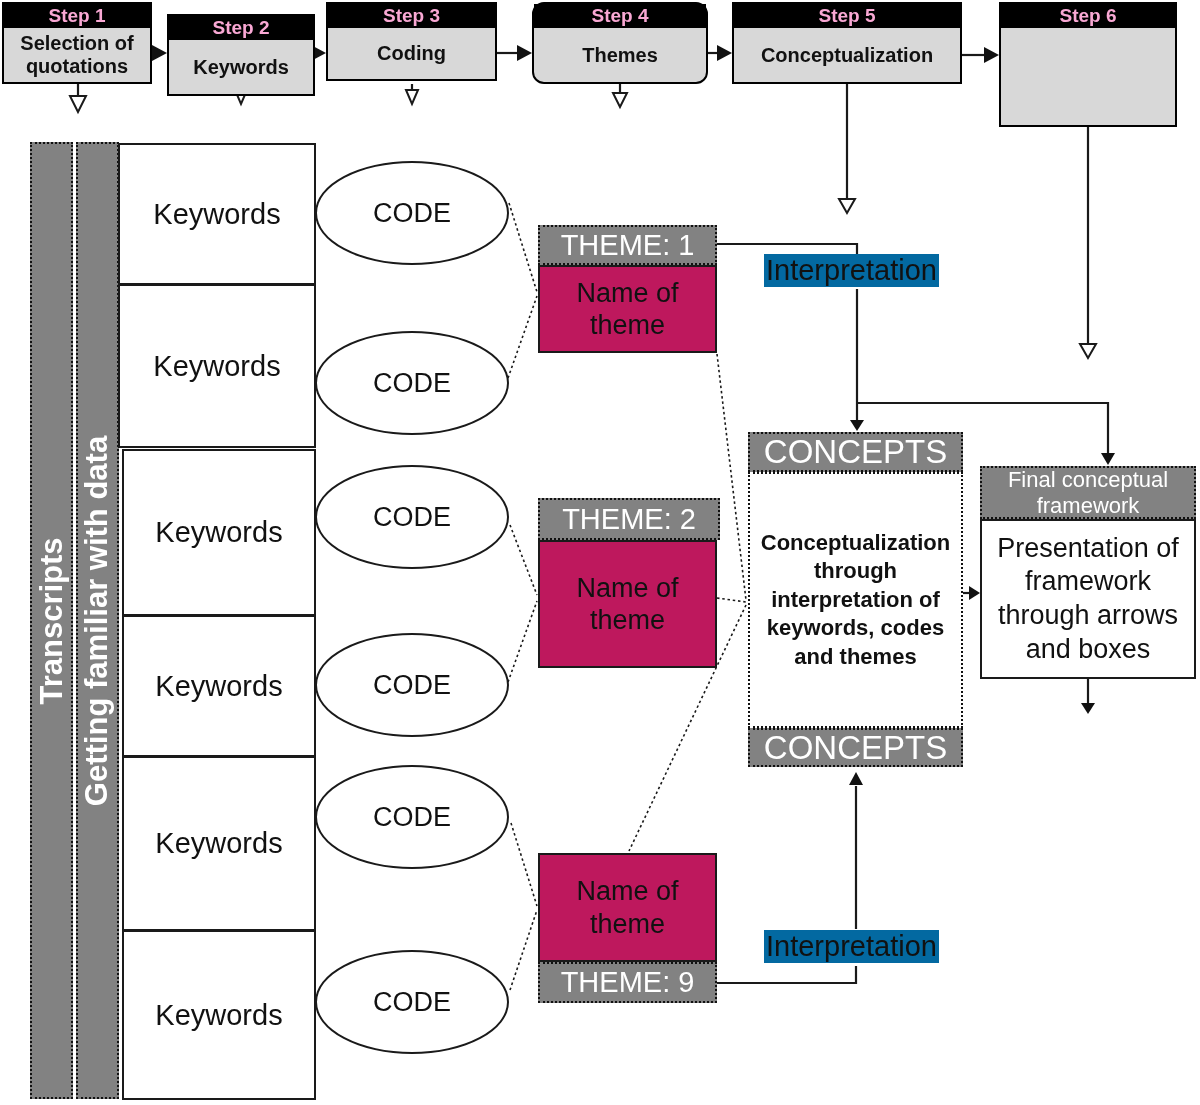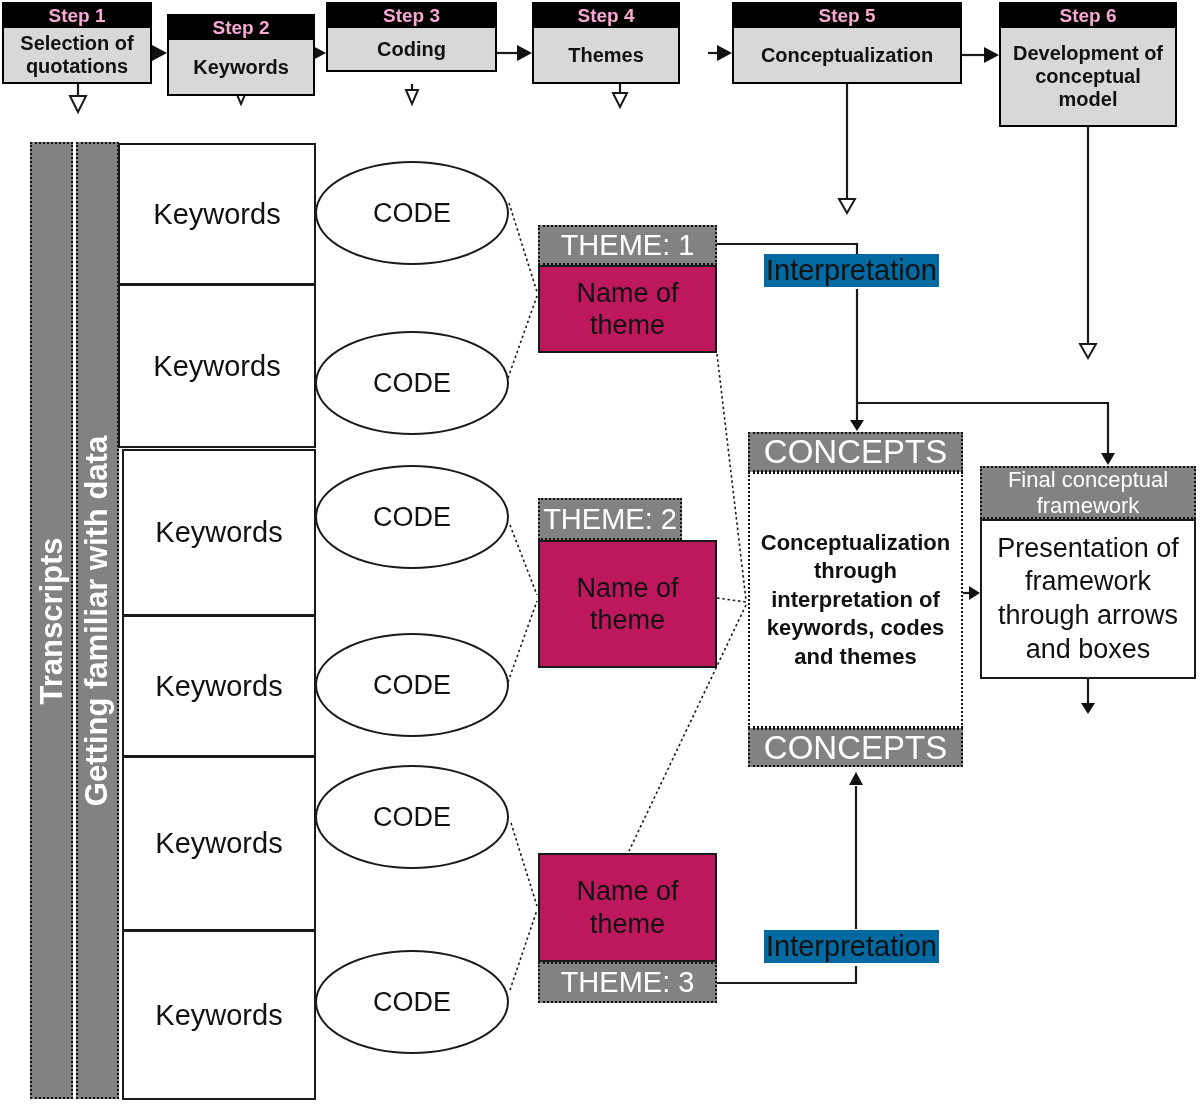--- a/index.html
+++ b/index.html
@@ -113,35 +113,34 @@
   </svg>
 
   <div class="abs step" style="left:2px;top:2px;width:150px;height:82px;">
     <div class="step-header">Step 1</div>
     <div class="step-body">Selection of quotations</div>
   </div>
   <div class="abs step" style="left:167px;top:14px;width:148px;height:82px;">
     <div class="step-header">Step 2</div>
     <div class="step-body">Keywords</div>
   </div>
-  <div class="abs step" style="left:326px;top:2px;width:171px;height:70px;">
+  <div class="abs step" style="left:326px;top:2px;width:171px;height:79px;">
     <div class="step-header">Step 3</div>
     <div class="step-body">Coding</div>
   </div>
-  <div class="abs step" style="left:532px;top:2px;width:148px;height:82px;">
+  <div class="abs step" style="left:532px;top:2px;width:176px;height:82px;border-radius:12px;">
     <div class="step-header">Step 4</div>
     <div class="step-body">Themes</div>
   </div>
   <div class="abs step" style="left:732px;top:2px;width:230px;height:82px;">
     <div class="step-header">Step 5</div>
     <div class="step-body">Conceptualization</div>
   </div>
   <div class="abs step" style="left:999px;top:2px;width:178px;height:125px;">
     <div class="step-header">Step 6</div>
-    <div class="step-body">Development of conceptual model</div>
   </div>
 
   <div class="abs vbar" style="left:30px;top:142px;width:43px;height:957px;">
     <div class="vtext">Transcripts</div>
   </div>
   <div class="abs vbar" style="left:76px;top:142px;width:43px;height:957px;">
     <div class="vtext">Getting familiar with data</div>
   </div>
 
   <div class="abs wbox cbox kw" style="left:118px;top:143px;width:198px;height:142px;">Keywords</div>
@@ -154,25 +153,25 @@
   <div class="abs ellipse cbox" style="left:315px;top:161px;width:194px;height:104px;">CODE</div>
   <div class="abs ellipse cbox" style="left:315px;top:331px;width:194px;height:104px;">CODE</div>
   <div class="abs ellipse cbox" style="left:315px;top:465px;width:194px;height:104px;">CODE</div>
   <div class="abs ellipse cbox" style="left:315px;top:633px;width:194px;height:104px;">CODE</div>
   <div class="abs ellipse cbox" style="left:315px;top:765px;width:194px;height:104px;">CODE</div>
   <div class="abs ellipse cbox" style="left:315px;top:950px;width:194px;height:104px;">CODE</div>
 
   <div class="abs gband cbox" style="left:538px;top:225px;width:179px;height:40px;">THEME: 1</div>
   <div class="abs tbody cbox" style="left:538px;top:265px;width:179px;height:88px;">Name of theme</div>
 
-  <div class="abs gband cbox" style="left:538px;top:498px;width:144px;height:42px;">THEME: 2</div>
+  <div class="abs gband cbox" style="left:538px;top:498px;width:182px;height:42px;">THEME: 2</div>
   <div class="abs tbody cbox" style="left:538px;top:540px;width:179px;height:128px;">Name of theme</div>
 
   <div class="abs tbody cbox" style="left:538px;top:853px;width:179px;height:109px;">Name of theme</div>
-  <div class="abs gband cbox" style="left:538px;top:962px;width:179px;height:41px;">THEME: 3</div>
+  <div class="abs gband cbox" style="left:538px;top:962px;width:179px;height:41px;">THEME: 9</div>
 
   <div class="abs gband cbox" style="left:748px;top:432px;width:215px;height:40px;font-size:33px;">CONCEPTS</div>
   <div class="abs concepts-mid cbox" style="left:748px;top:472px;width:215px;height:256px;">Conceptualization through interpretation of keywords, codes and themes</div>
   <div class="abs gband cbox" style="left:748px;top:728px;width:215px;height:39px;font-size:33px;">CONCEPTS</div>
 
   <div class="abs gband cbox fw-header" style="left:980px;top:466px;width:216px;height:53px;">Final conceptual framework</div>
   <div class="abs fw-body cbox" style="left:980px;top:519px;width:216px;height:160px;">Presentation of framework through arrows and boxes</div>
 
 
   <div class="abs interp" style="left:764px;top:254px;">Interpretation</div>

